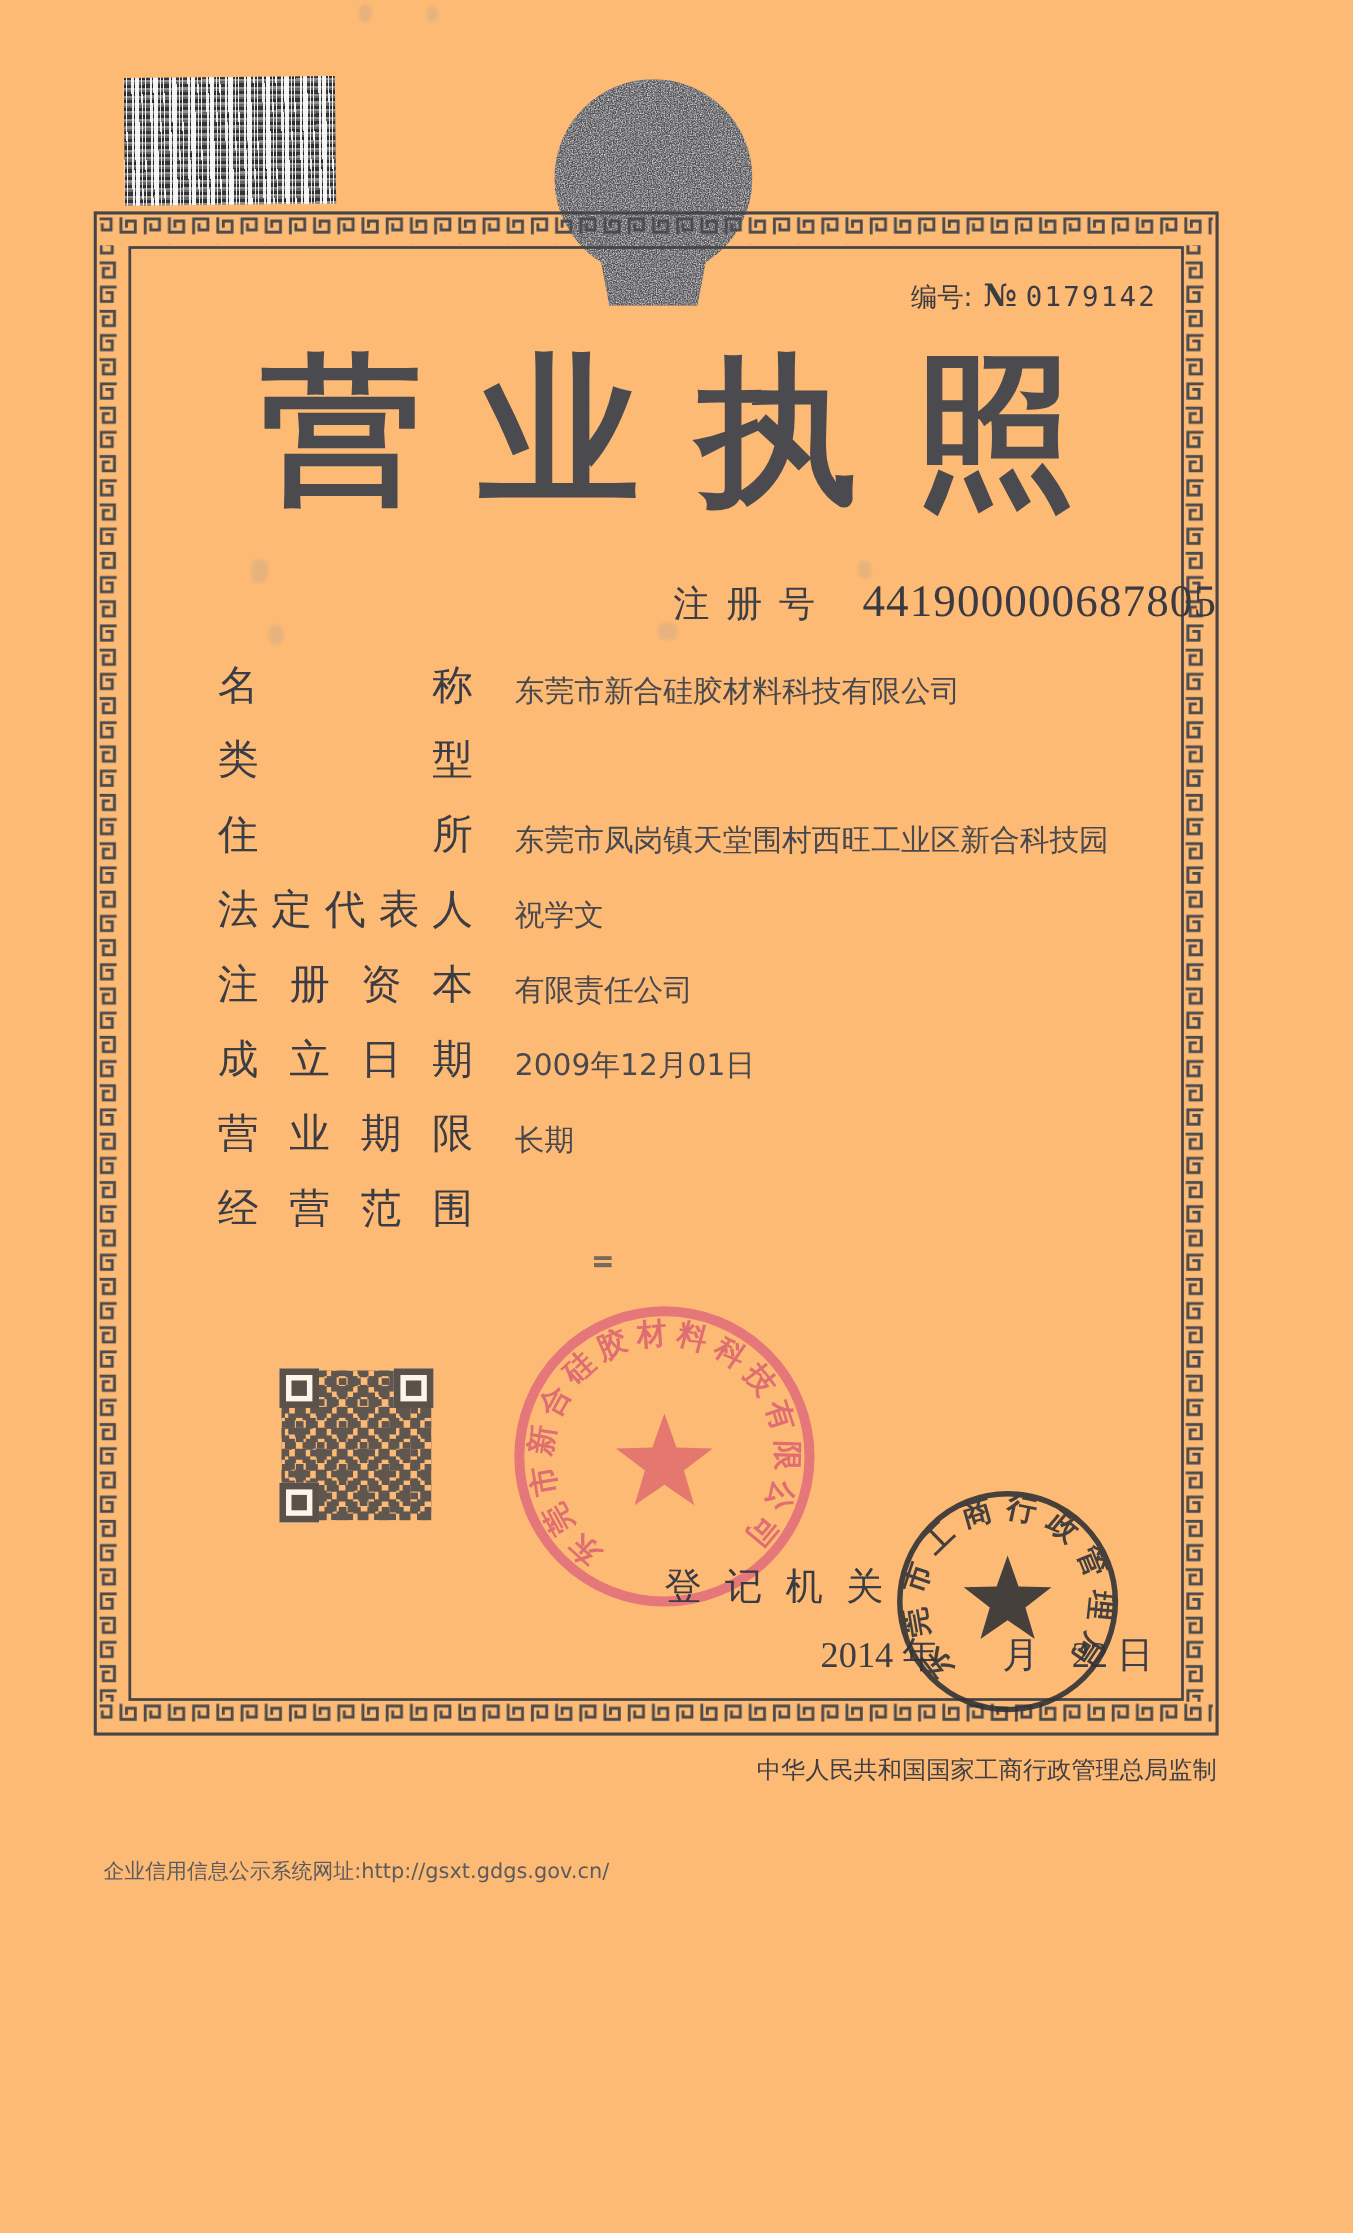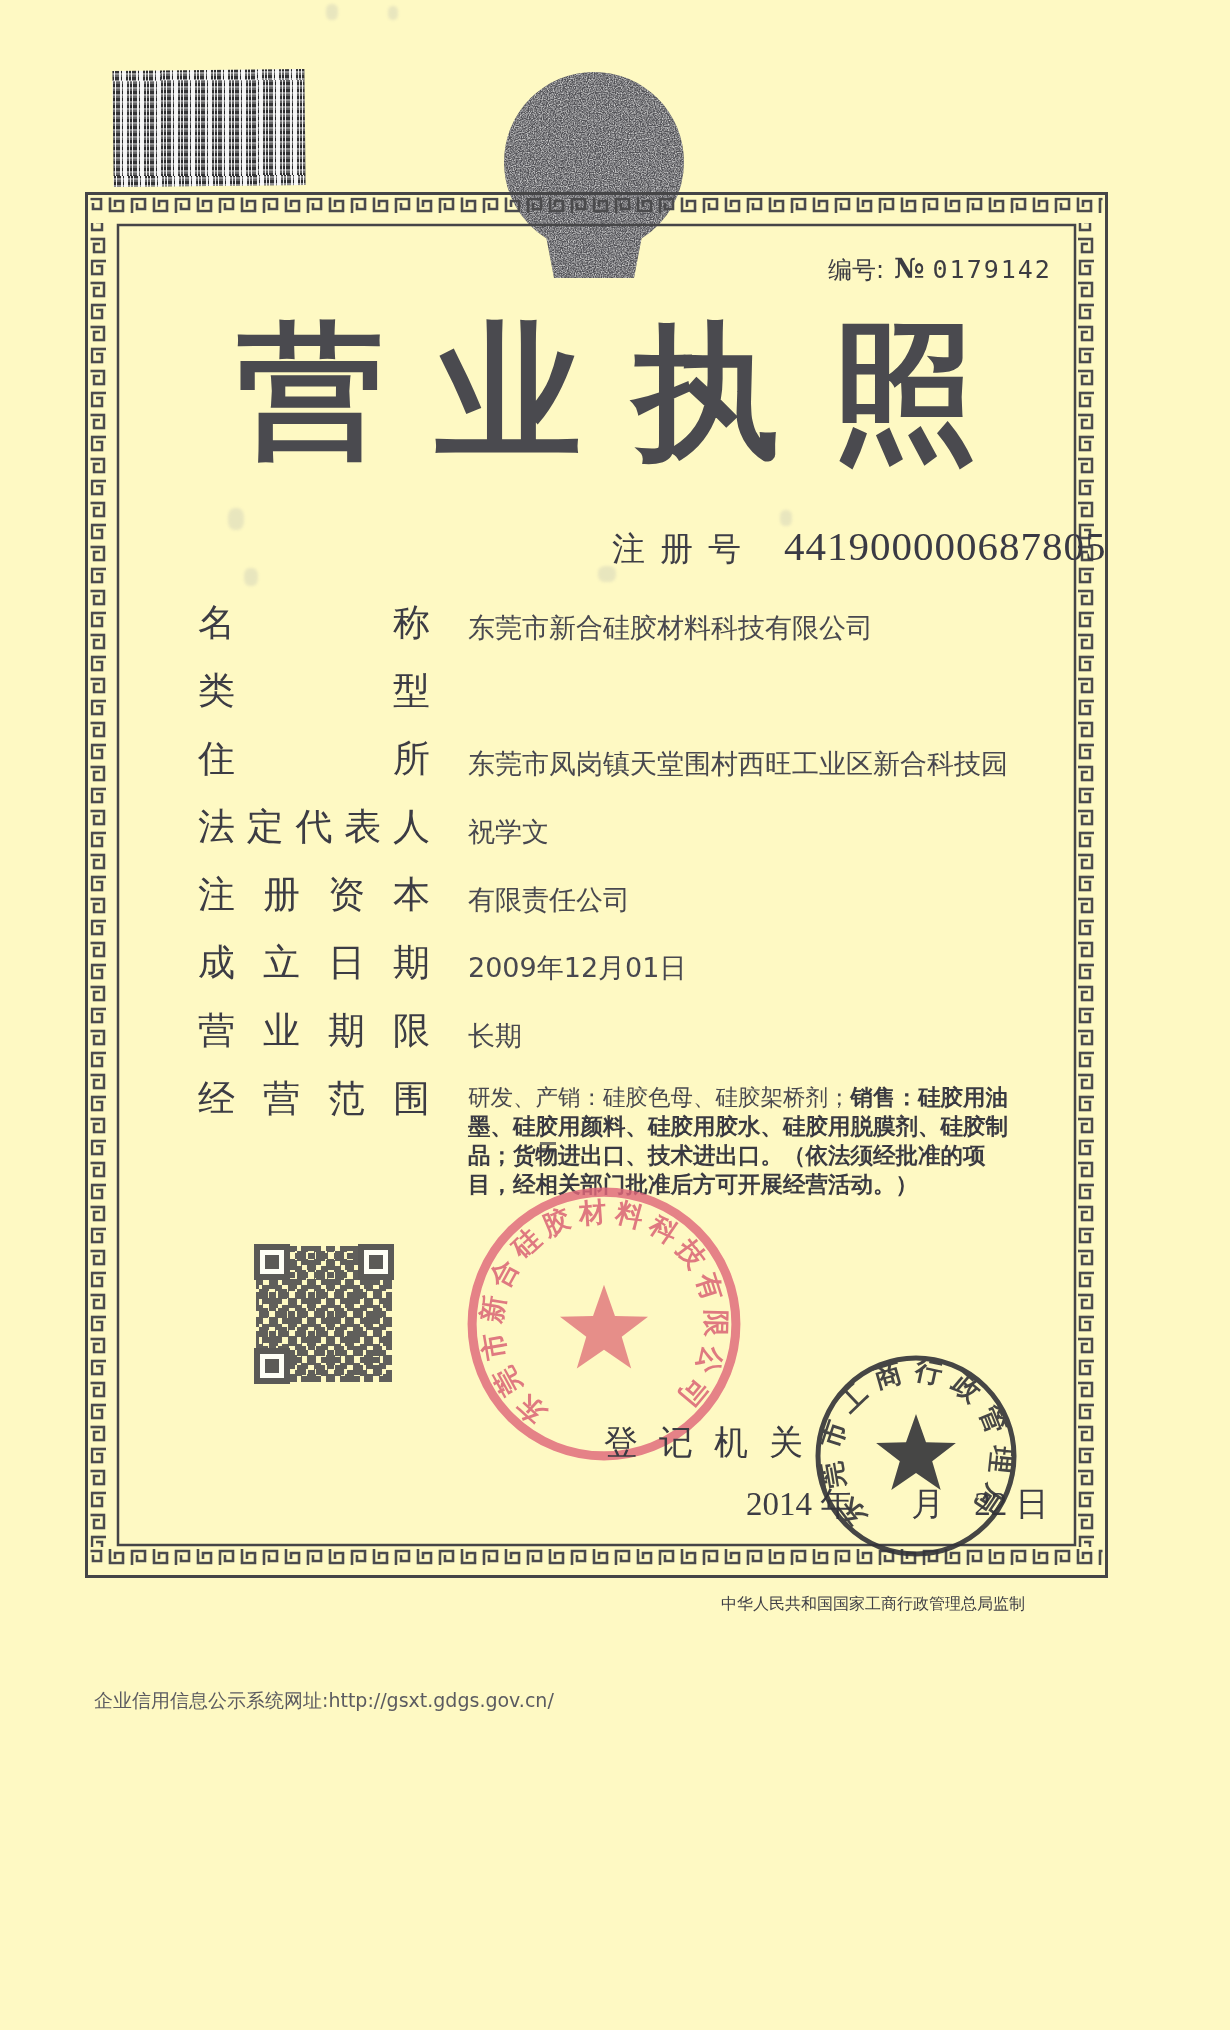--- a/index.html
+++ b/index.html
@@ -1,18 +1,18 @@
 <!DOCTYPE html>
 <html><head>
 <meta charset="utf-8">
 <style>
   html,body{margin:0;padding:0;background:#e8e8e6;}
   .page{
     position:relative; width:1230px; height:2030px; margin:0 auto;
-    background:#fef9c3; overflow:hidden;
+    background:#fdba74; overflow:hidden;
     font-family:"DejaVu Sans", sans-serif; color:#41414a;
   }
   
   .smudge{position:absolute;background:#8a93a8;opacity:.18;filter:blur(1.5px);border-radius:40%;}
   .tinymark{position:absolute;width:16px;height:10px;
     background:linear-gradient(#555 0 3px,transparent 3px 6px,#555 6px 9px);opacity:.8;}
   
   .barcode{
     position:absolute;left:113px;top:70px;width:192px;height:116px;
     transform:rotate(-.6deg);
@@ -61,21 +61,21 @@
   .fp.tl{left:-2px;top:-2px;} .fp.tr{right:-2px;top:-2px;} .fp.bl{left:-2px;bottom:-2px;}
   
   .seal-red{position:absolute;left:458px;top:1178px;opacity:.82;}
   .seal-black{position:absolute;left:800px;top:1340px;opacity:.9;}
   
   .authority{position:absolute;left:604px;top:1420px;font-size:34px;letter-spacing:21px;color:#3b3b42;white-space:nowrap;}
   .dateline{position:absolute;left:746px;top:1482px;font-size:33px;color:#3d3d44;white-space:nowrap;font-family:"Liberation Serif",serif;}
   .dateline .m{margin-left:58px;} .dateline .d{margin-left:30px;}
   
   .foot-left{position:absolute;left:94px;top:1688px;font-size:19px;color:#5b5b60;}
-  .foot-right{position:absolute;left:640px;top:1594px;width:466px;text-align:center;font-size:16px;color:#3e3e45;}
+  .foot-right{position:absolute;left:640px;top:1594px;width:466px;text-align:right;font-size:22px;color:#3e3e45;}
 </style>
 </head>
 <body>
 
 <div class="page">
 
   <div class="smudge" style="left:326px;top:4px;width:12px;height:16px;"></div>
   <div class="smudge" style="left:388px;top:6px;width:10px;height:14px;"></div>
   <div class="smudge" style="left:228px;top:508px;width:16px;height:22px;"></div>
   <div class="smudge" style="left:244px;top:568px;width:14px;height:18px;"></div>
@@ -190,23 +190,20 @@
         </div>
       <div class="fvalue">长期</div>
     </div>
     <div class="frow last">
       <div class="flabel">
           <span>经</span>
           <span>营</span>
           <span>范</span>
           <span>围</span>
         </div>
-      <div class="fvalue wide">
-        <span>研发、产销：硅胶色母、硅胶架桥剂；</span><span class="bold">销售：硅胶用油墨、硅胶用颜料、硅胶用胶水、硅胶用脱膜剂、硅胶制品；货物进出口、技术进出口。（依法须经批准的项目，经相关部门批准后方可开展经营活动。）</span>
-      </div>
     </div>
   </div>
 
   <div class="qr">
     <div class="fp tl"></div>
     <div class="fp tr"></div>
     <div class="fp bl"></div>
   </div>
 
   <svg class="seal-red" width="292" height="292" viewBox="0 0 290 290">

